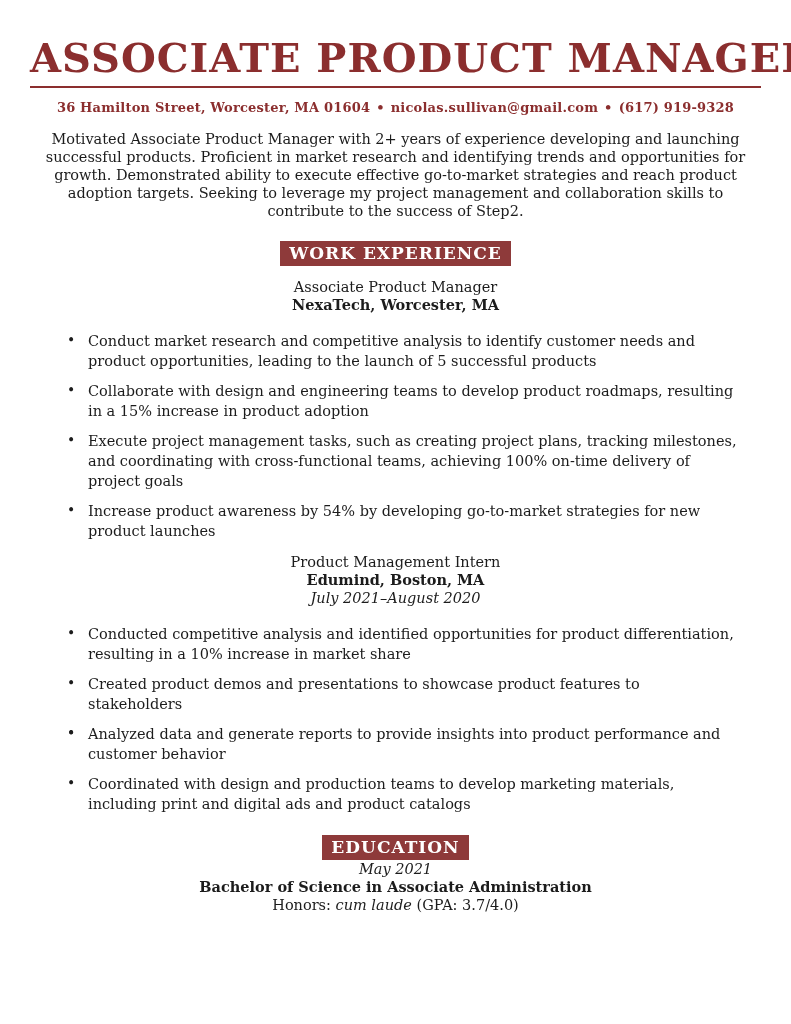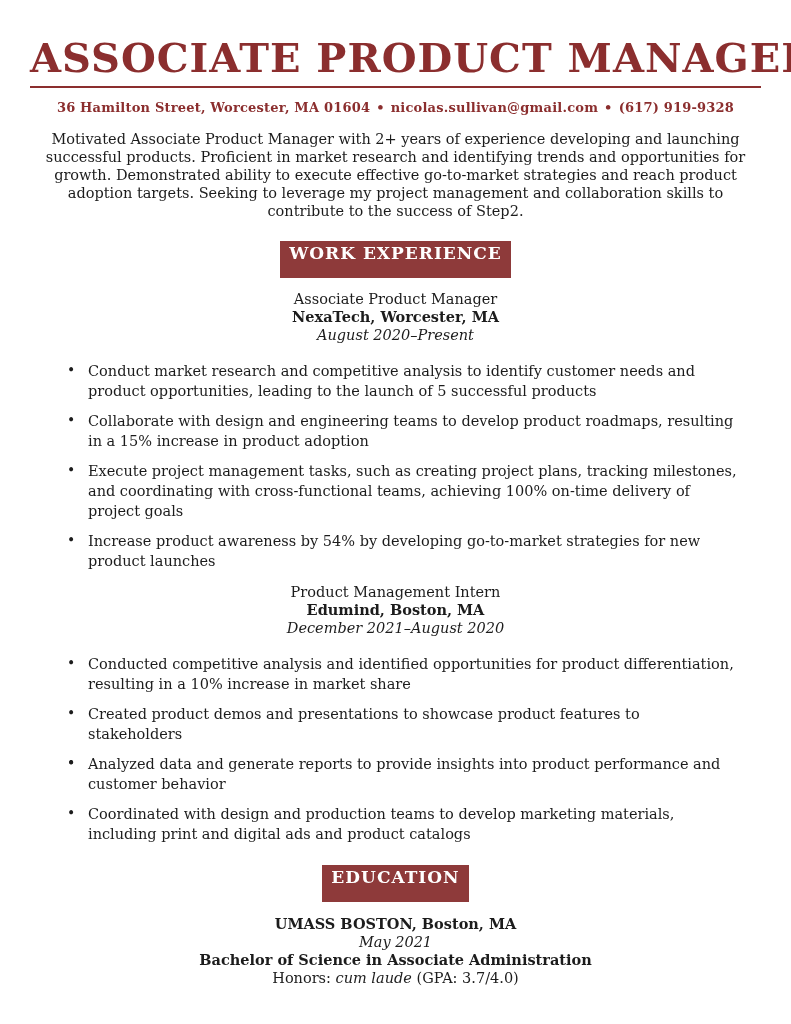--- a/index.html
+++ b/index.html
@@ -28,21 +28,21 @@
   .contact .sep{margin:0 6px;}
   .summary{
     margin:15px auto 0;max-width:712px;text-align:center;
     font-size:14.5px;line-height:18px;
   }
   .section-heading-wrap{text-align:center;margin-top:21px;}
   .section-heading-wrap.gap-lg{}
   .section-heading{
     display:inline-block;background:var(--box_bg);color:#ffffff;
     font-size:17px;font-weight:700;letter-spacing:1px;
-    padding:2px 9px 15px;line-height:20px;
+    padding:2px 9px 3px;line-height:20px;
   }
   .job-title,.job-company,.job-dates{margin:0;text-align:center;font-size:14.5px;line-height:18px;}
   .job-title{margin-top:12px;}
   .job-company{font-weight:700;}
   .job-dates{font-style:italic;}
   .job + .job{}
   .bullets{list-style:none;margin:17px 0 0 36px;padding:0;}
   .bullets li{
     position:relative;padding-left:22px;margin-bottom:10px;
     font-size:14.5px;line-height:20px;max-width:672px;
@@ -67,44 +67,42 @@
 
   <p class="summary">Motivated Associate Product Manager with 2+ years of experience developing and launching successful products. Proficient in market research and identifying trends and opportunities for growth. Demonstrated ability to execute effective go-to-market strategies and reach product adoption targets. Seeking to leverage my project management and collaboration skills to contribute to the success of Step2.</p>
 
   <div class="section-heading-wrap">
     <span class="section-heading">WORK EXPERIENCE</span>
   </div>
 
   <div class="job">
     <p class="job-title">Associate Product Manager</p>
     <p class="job-company">NexaTech, Worcester, MA</p>
-    <p class="job-dates">August 2020–Present</p>
     <ul class="bullets">
       <li><span class="marker">•</span><span>Conduct market research and competitive analysis to identify customer needs and product opportunities, leading to the launch of 5 successful products</span></li>
       <li><span class="marker">•</span><span>Collaborate with design and engineering teams to develop product roadmaps, resulting in a 15% increase in product adoption</span></li>
       <li><span class="marker">•</span><span>Execute project management tasks, such as creating project plans, tracking milestones, and coordinating with cross-functional teams, achieving 100% on-time delivery of project goals</span></li>
       <li><span class="marker">•</span><span>Increase product awareness by 54% by developing go-to-market strategies for new product launches</span></li>
     </ul>
   </div>
 
   <div class="job">
     <p class="job-title">Product Management Intern</p>
     <p class="job-company">Edumind, Boston, MA</p>
-    <p class="job-dates">December 2021–August 2020</p>
+    <p class="job-dates">July 2021–August 2020</p>
     <ul class="bullets">
       <li><span class="marker">•</span><span>Conducted competitive analysis and identified opportunities for product differentiation, resulting in a 10% increase in market share</span></li>
       <li><span class="marker">•</span><span>Created product demos and presentations to showcase product features to stakeholders</span></li>
       <li><span class="marker">•</span></li>
       <li><span class="marker">•</span><span>Analyzed data and generate reports to provide insights into product performance and customer behavior</span></li>
       <li><span class="marker">•</span><span>Coordinated with design and production teams to develop marketing materials, including print and digital ads and product catalogs</span></li>
     </ul>
   </div>
 
   <div class="section-heading-wrap gap-lg">
     <span class="section-heading">EDUCATION</span>
   </div>
 
-  <p class="edu-line edu-school">UMASS BOSTON, Boston, MA</p>
   <p class="edu-line edu-date">May 2021</p>
   <p class="edu-line edu-degree">Bachelor of Science in Associate Administration</p>
   <p class="edu-line edu-honors"><span>Honors: </span><em>cum laude</em><span> (GPA: 3.7/4.0)</span></p>
 
 </div>
 
 </body></html>

